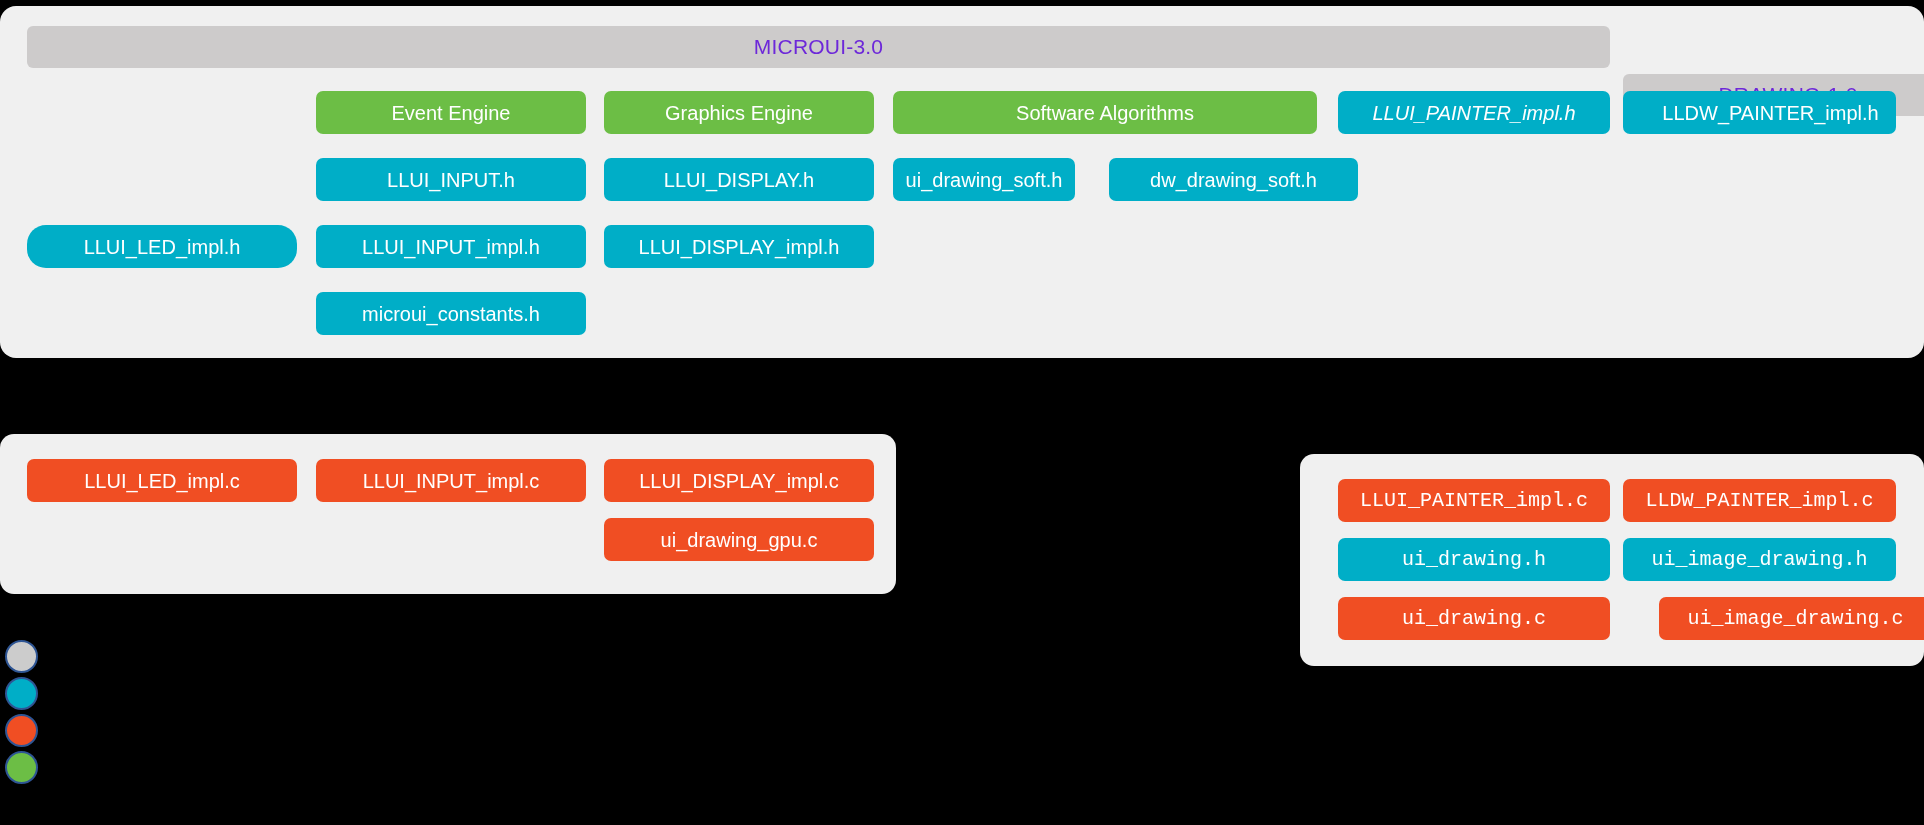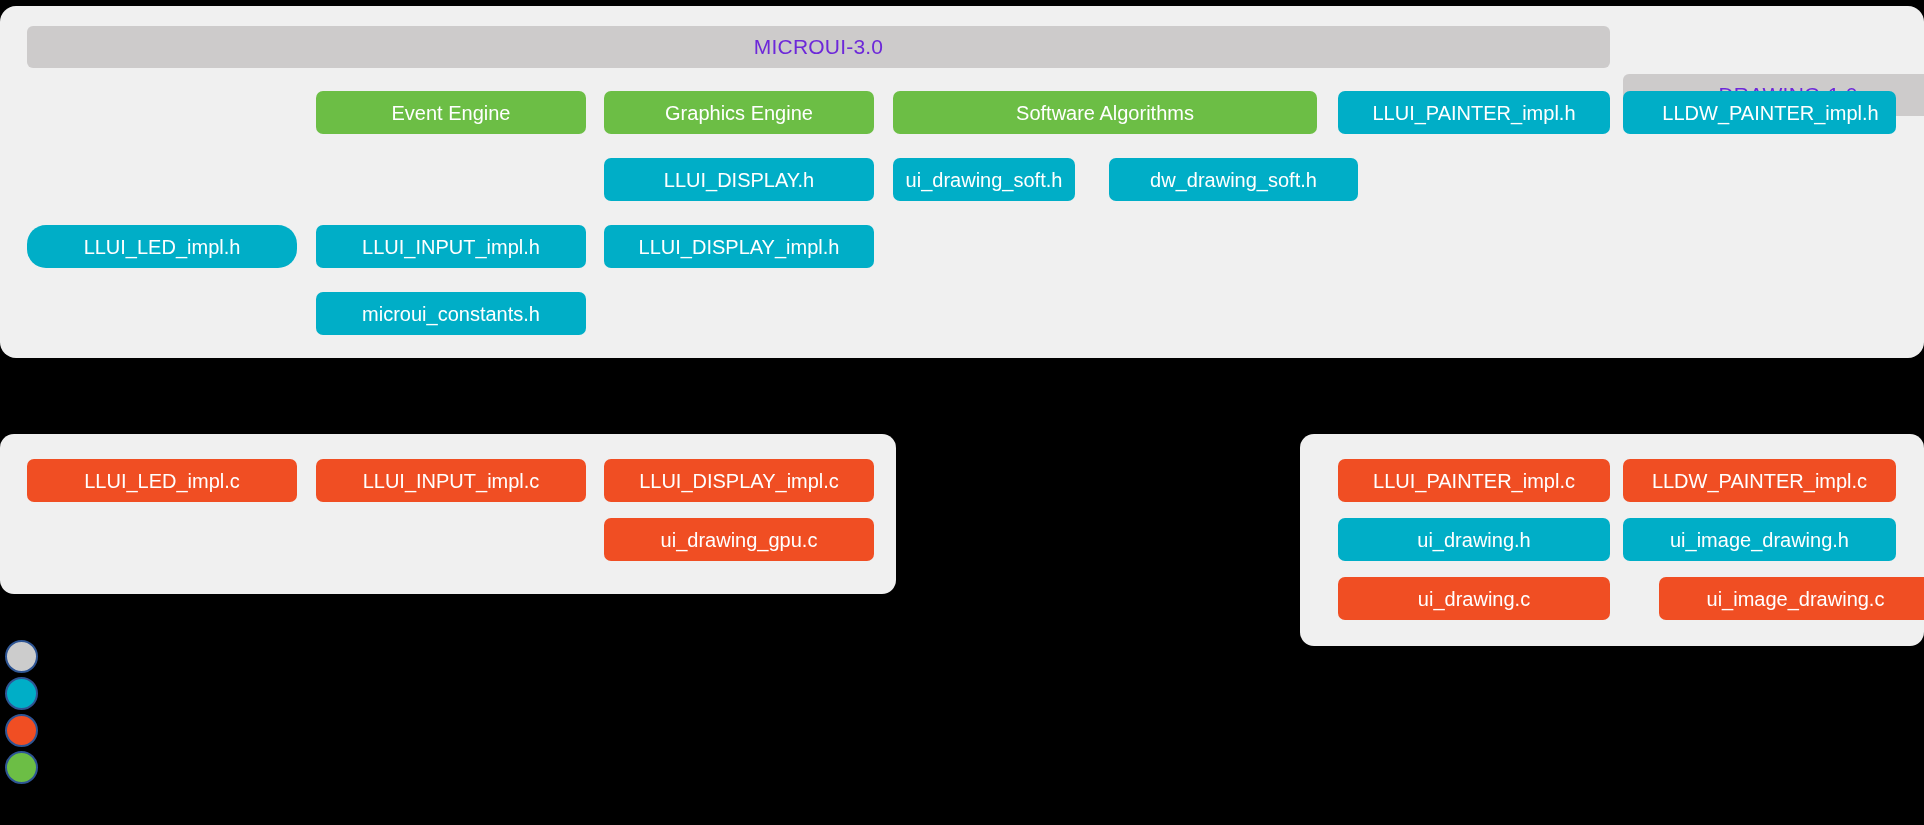--- a/index.html
+++ b/index.html
@@ -78,23 +78,24 @@
   #panel-bl {
     left: 0px;
     top: 434px;
     width: 896px;
     height: 160px;
   }
 
   
   #panel-br {
     left: 1300px;
-    top: 434px;
+    top: 454px;
     width: 624px;
     height: 212px;
+    font-family: Liberation Mono, monospace;
   }
 
   
   #legend {
     position: absolute;
     left: 5px;
     top: 638px;
     width: 300px;
     height: 180px;
   }
@@ -127,23 +128,24 @@
   <div class="panel" id="panel-top">
 
     <div class="api-bar" id="api-microui">MICROUI-3.0</div>
 
     <div class="api-bar" id="api-drawing">DRAWING-1.0</div>
 
     <div class="chip green" style="left:316px; top:85px; width:270px;">Event Engine</div>
     <div class="chip green" style="left:604px; top:85px; width:270px;">Graphics Engine</div>
     <div class="chip green" style="left:893px; top:85px; width:424px;">Software Algorithms</div>
 
-    <div class="chip cyan" style="left:1338px; top:85px; width:272px;">LLUI_PAINTER_impl.h</div>
+    <div class="chip cyan" style="left:1338px; top:85px; width:272px;font-style:italic;">LLUI_PAINTER_impl.h</div>
     <div class="chip cyan" style="left:1623px; top:85px; width:273px;padding-left:22px;">LLDW_PAINTER_impl.h</div>
 
+    <div class="chip cyan" style="left:316px; top:152px; width:270px;">LLUI_INPUT.h</div>
     <div class="chip cyan" style="left:604px; top:152px; width:270px;">LLUI_DISPLAY.h</div>
     <div class="chip cyan" style="left:893px; top:152px; width:182px;">ui_drawing_soft.h</div>
     <div class="chip cyan" style="left:1109px; top:152px; width:249px;">dw_drawing_soft.h</div>
 
     <div class="chip cyan" style="left:27px; top:219px; width:270px;border-radius:19px;">LLUI_LED_impl.h</div>
     <div class="chip cyan" style="left:316px; top:219px; width:270px;">LLUI_INPUT_impl.h</div>
     <div class="chip cyan" style="left:604px; top:219px; width:270px;">LLUI_DISPLAY_impl.h</div>
 
     <div class="chip cyan" style="left:316px; top:286px; width:270px;">microui_constants.h</div>
   </div>

